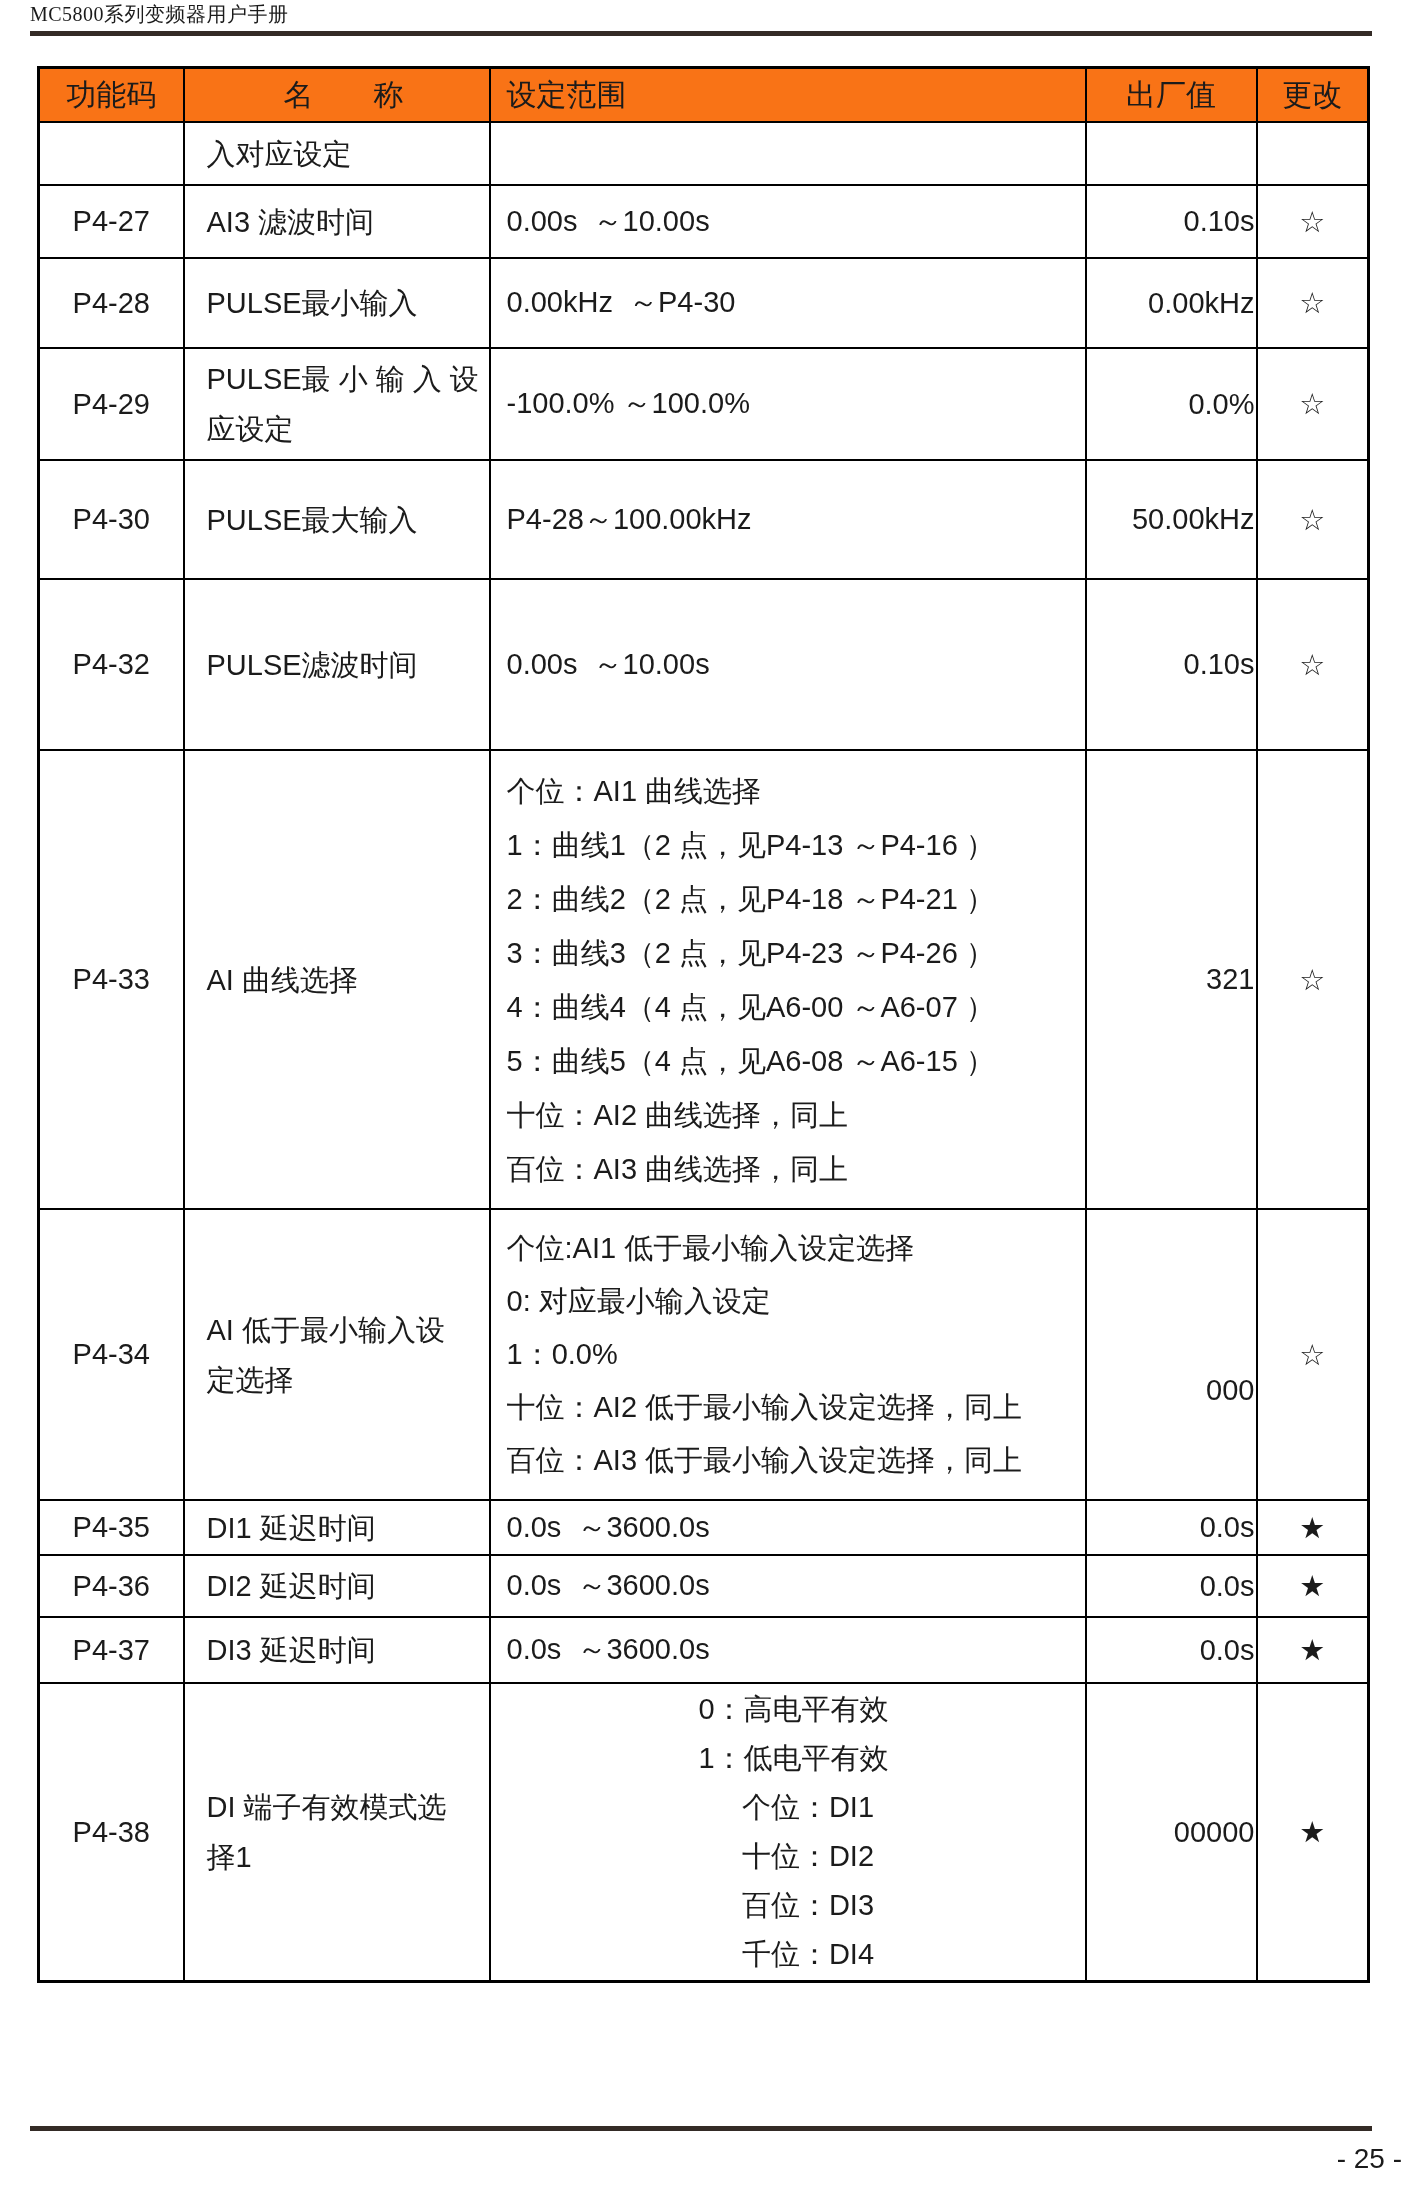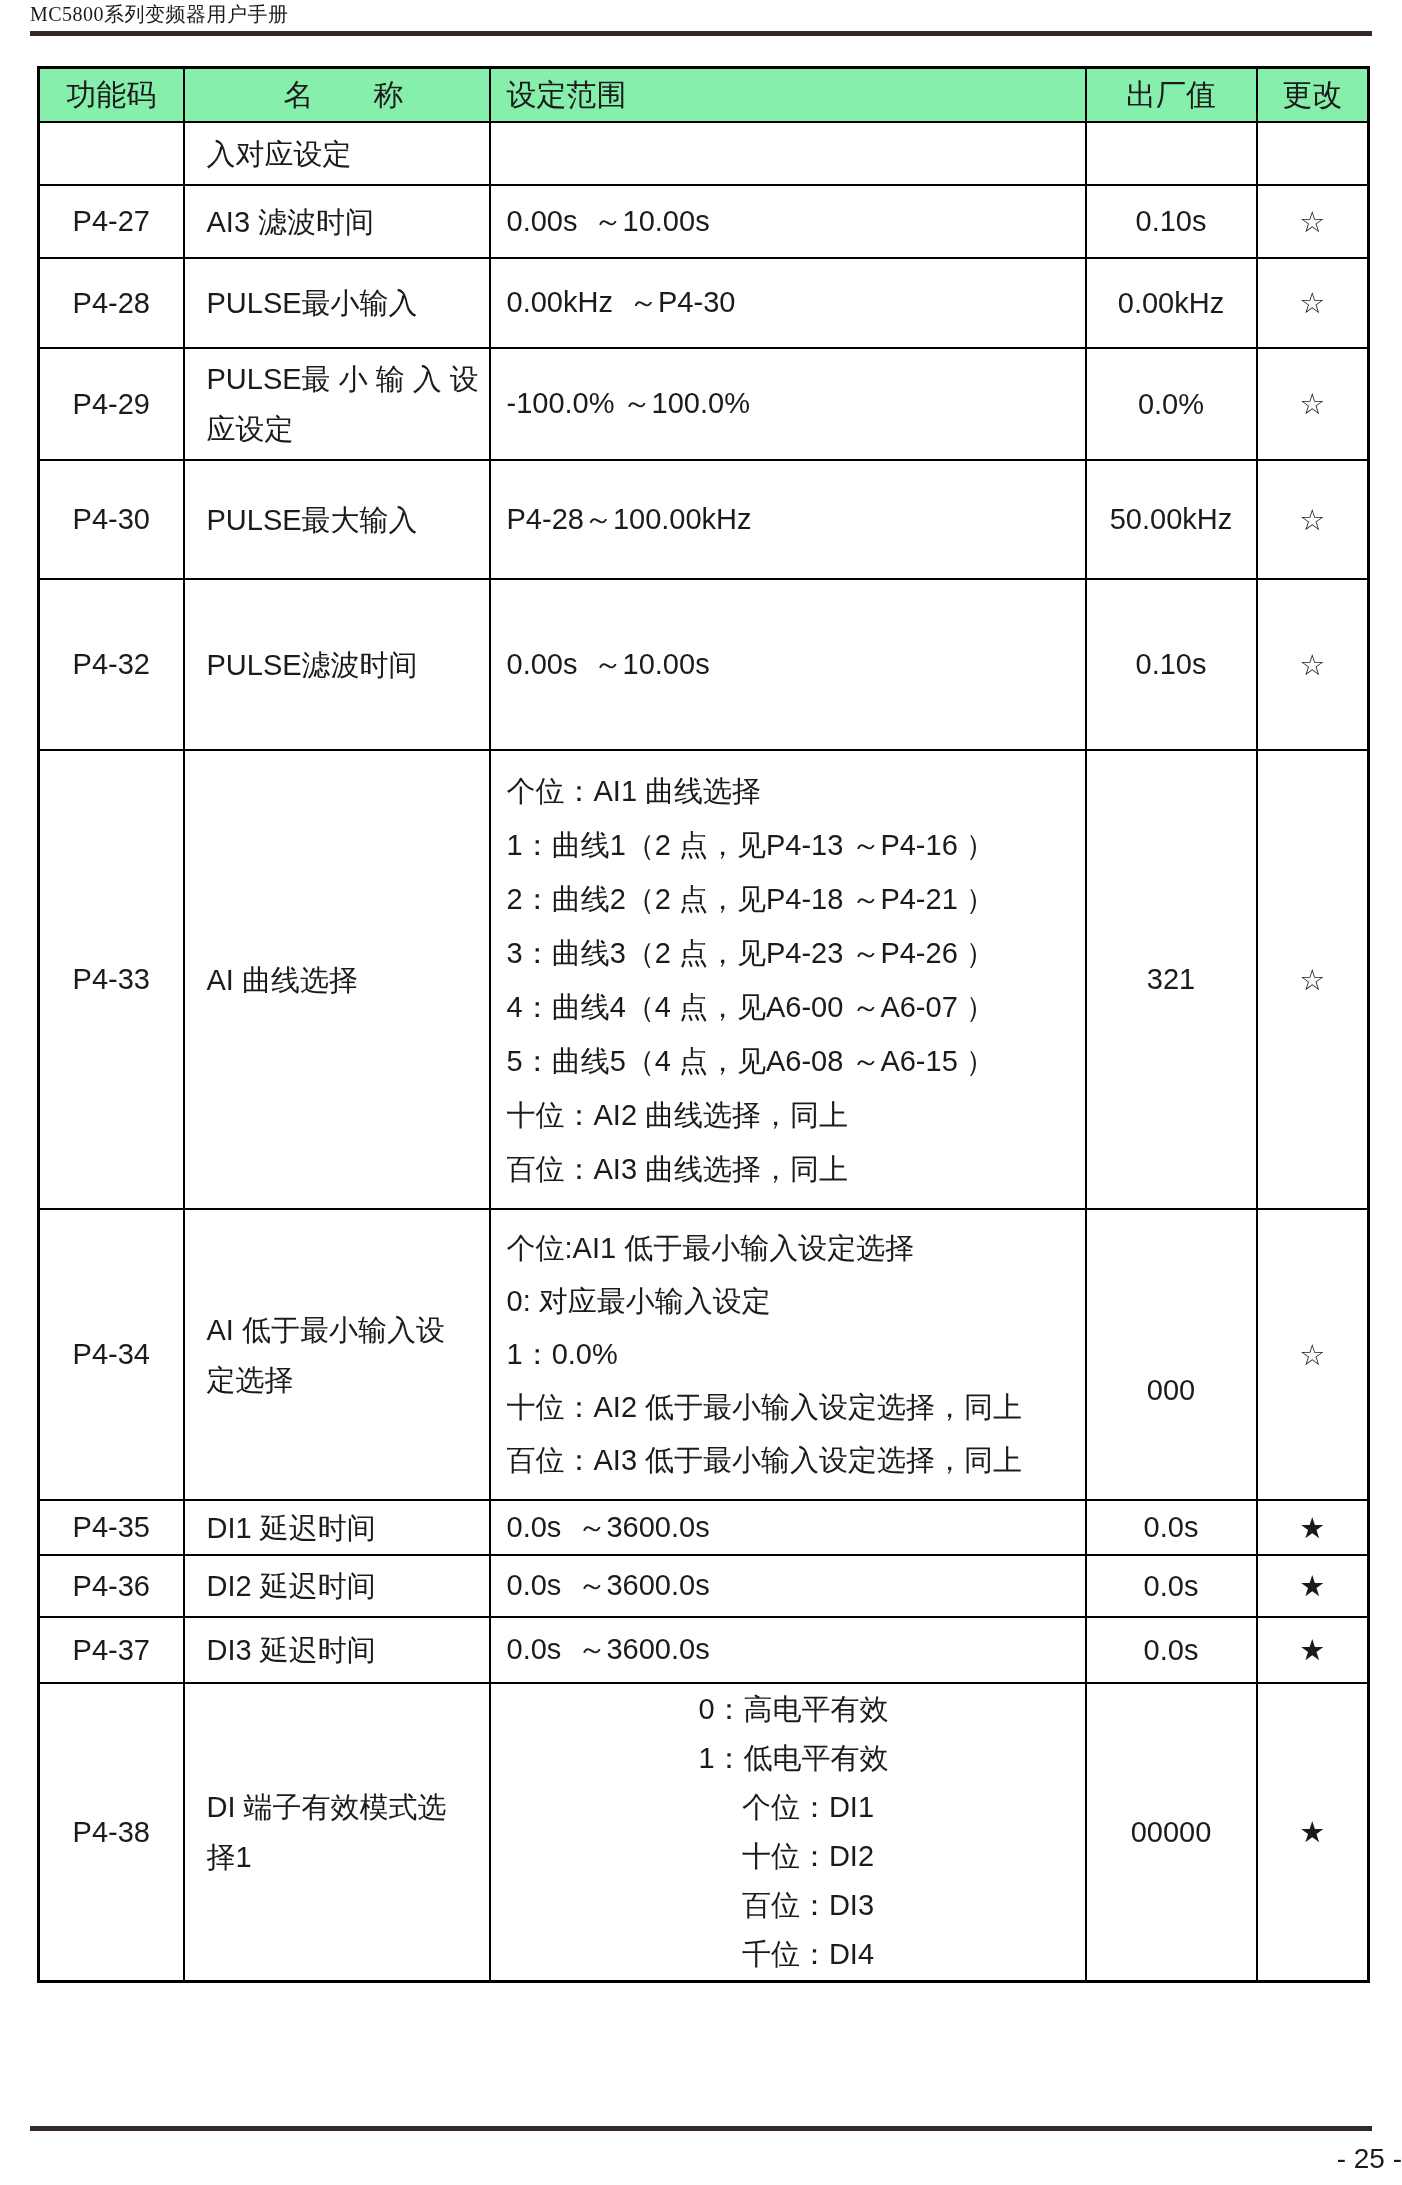--- a/index.html
+++ b/index.html
@@ -27,37 +27,37 @@
     width: 1330px;
     border-collapse: collapse;
     table-layout: fixed;
     border: 3px solid #000;
   }
   .data-table th, .data-table td {
     border: 2px solid #000;
     overflow: hidden;
   }
   .data-table thead th {
-    background: #86efac;
+    background: #f97316;
     font-size: 30px;
     font-weight: normal;
     height: 50px;
     text-align: center;
     white-space: pre-wrap;
   }
   .data-table thead th.col-range { text-align: left; padding-left: 16px; }
   .data-table td {
     font-size: 29px;
     vertical-align: middle;
     background: #ffffff;
   }
   .col-code   { text-align: center; }
   .col-name   { text-align: left; padding-left: 22px; padding-right: 8px; }
   .col-range  { text-align: left; padding-left: 16px; padding-right: 4px; }
-  .col-default{ text-align: center; }
+  .col-default{ text-align: right; }
   .col-change { text-align: center; font-size: 34px; }
   .ln { white-space: pre-wrap; }
   .col-name .ln { line-height: 50px; }
   
   tbody tr:nth-child(8) .col-default { padding-top: 72px; }
 
   .footer-page {
     position: absolute; top: 2143px; left: 0; width: 100%;
     text-align: right; font-size: 28px;
   }

